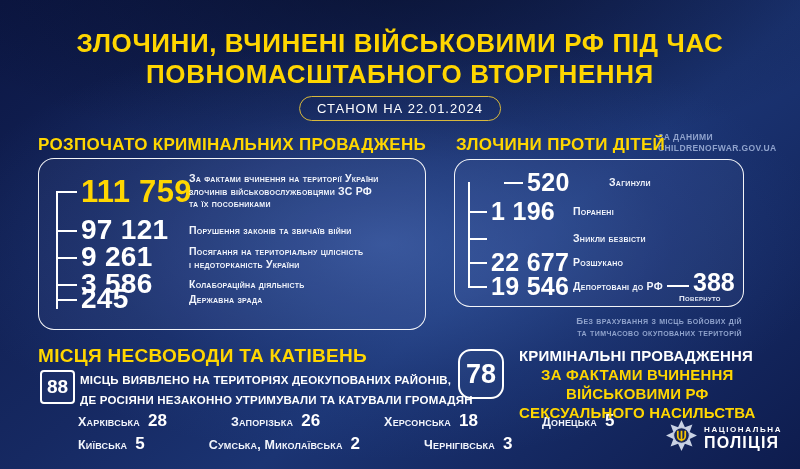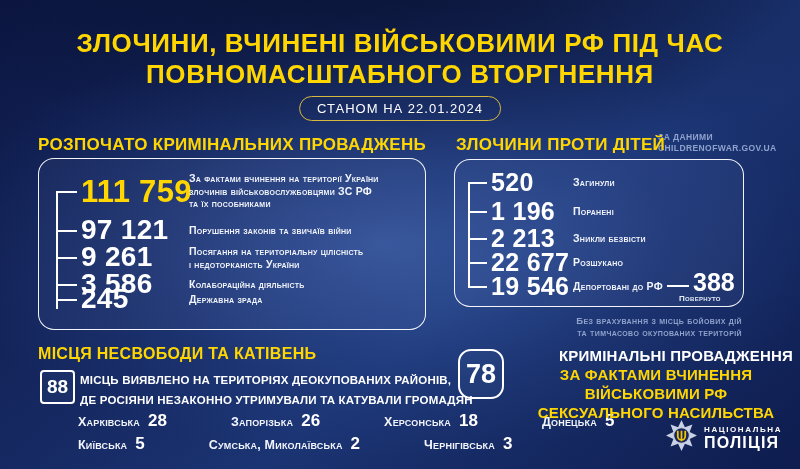--- a/index.html
+++ b/index.html
@@ -19,21 +19,21 @@
   .title{left:0;right:0;top:28px;text-align:center;color:#FFD600;
          font-size:26px;font-weight:800;line-height:31px;letter-spacing:0.6px;}
   .date-badge{top:96px;left:50%;transform:translateX(-50%);
       border:1.5px solid #d8b83c;border-radius:16px;padding:4px 17px;
       font-size:13px;letter-spacing:1px;color:#fff;font-weight:400;white-space:nowrap;}
 
   
   .sec-h{color:#FFD600;font-size:17px;font-weight:800;letter-spacing:0.3px;white-space:nowrap;}
   .h-proceedings{left:38px;top:135px;}
   .h-children{left:456px;top:135px;}
-  .h-detention{left:38px;top:345px;font-size:16px;}
+  .h-detention{left:38px;top:345px;font-size:19px;}
   .source{left:658px;top:132px;color:#8FA2CC;font-size:8.5px;line-height:11px;letter-spacing:0.4px;font-weight:700;}
   .note{left:454px;top:315px;width:288px;text-align:right;color:#8FA2CC;
         font-size:9.5px;line-height:12px;letter-spacing:0.4px;font-weight:700;}
 
   
   .card{border:1.5px solid rgba(255,255,255,0.95);border-radius:16px;
         background:rgba(165,195,255,0.06);}
   .card1{left:38px;top:158px;width:386px;height:170px;}
   .card2{left:454px;top:159px;width:288px;height:146px;}
 
@@ -47,21 +47,21 @@
   .card1 .num{left:42px;font-size:28px;color:#fff;}
   .card1 .n0{font-size:31px;color:#FFD600;}
   .card1 .lab{left:150px;width:232px;}
   .c1r0{top:32px;} .c1r1{top:71px;} .c1r2{top:98px;} .c1r3{top:125px;} .c1r4{top:140px;}
   .card1 .vline{left:17px;top:32px;height:118px;}
   .card1 .stub{left:17px;width:21px;}
 
   
   .card2 .num{left:36px;font-size:25px;color:#fff;}
   .card2 .lab{left:118px;width:130px;}
-  .c2r0{top:22px;} .c2r1{top:51px;} .c2r2{top:78px;} .c2r3{top:102px;} .c2r4{top:126px;}
+  .c2r0{top:22px;margin-left:36px;} .c2r1{top:51px;} .c2r2{top:78px;} .c2r3{top:102px;} .c2r4{top:126px;}
   .card2 .vline{left:13px;top:22px;height:104px;}
   .card2 .stub{left:13px;width:19px;}
   .dash{position:absolute;left:212px;top:125px;width:22px;height:2px;background:#fff;}
   .ret-val{position:absolute;left:238px;top:122px;transform:translateY(-50%);
            font-size:25px;font-weight:800;color:#fff;line-height:1;}
   .ret-lab{position:absolute;left:224px;top:134px;font-size:8px;font-weight:700;
            color:#e7ecf8;letter-spacing:0.3px;}
 
   
   .count-badge{display:flex;align-items:center;justify-content:center;
@@ -72,21 +72,21 @@
   .regions{left:38px;display:flex;align-items:baseline;gap:24px;}
   .reg-row1{top:411px;} .reg-row2{top:434px;}
   .region{display:flex;align-items:baseline;gap:8px;white-space:nowrap;}
   .reg-name{font-size:12.5px;font-weight:700;color:#f2f5fc;letter-spacing:0.2px;margin-left:40px;}
   .reg-val{font-size:17px;font-weight:800;color:#fff;}
 
   
   .badge78{left:458px;top:349px;width:42px;height:46px;border-radius:13px;
            border-width:2.5px;font-size:27px;}
   .sv-text{left:519px;top:346px;font-size:15px;font-weight:800;line-height:19px;letter-spacing:0.2px;}
-  .sv-white{color:#fff;margin-left:40px;}
+  .sv-white{color:#fff;}
   .sv-yellow{color:#FFD600;text-align:center;}
 
   
   .logo{left:666px;top:419px;display:flex;align-items:center;gap:7px;}
   .logo-text1{font-size:8px;font-weight:800;letter-spacing:1.6px;color:#fff;line-height:10px;}
   .logo-text2{font-size:16px;font-weight:800;letter-spacing:1.2px;color:#fff;line-height:16px;}
 </style>
 </head>
 <body>
 
@@ -132,21 +132,20 @@
     <div class="stub c2r0"></div>
     <div class="stub c2r1"></div>
     <div class="stub c2r2"></div>
     <div class="stub c2r3"></div>
     <div class="stub c2r4"></div>
 
     <div class="num c2r0">520</div>
     <div class="lab sc c2r0">Загинули</div>
     <div class="num c2r1">1 196</div>
     <div class="lab sc c2r1">Поранені</div>
-    <div class="num c2r2">2 213</div>
     <div class="lab sc c2r2">Зникли безвісти</div>
     <div class="num c2r3">22 677</div>
     <div class="lab sc c2r3">Розшукано</div>
     <div class="num c2r4">19 546</div>
     <div class="lab sc c2r4">Депортовані до РФ</div>
 
     <div class="dash"></div>
     <div class="ret-val">388</div>
     <div class="ret-lab sc">Повернуто</div>
   </div>

